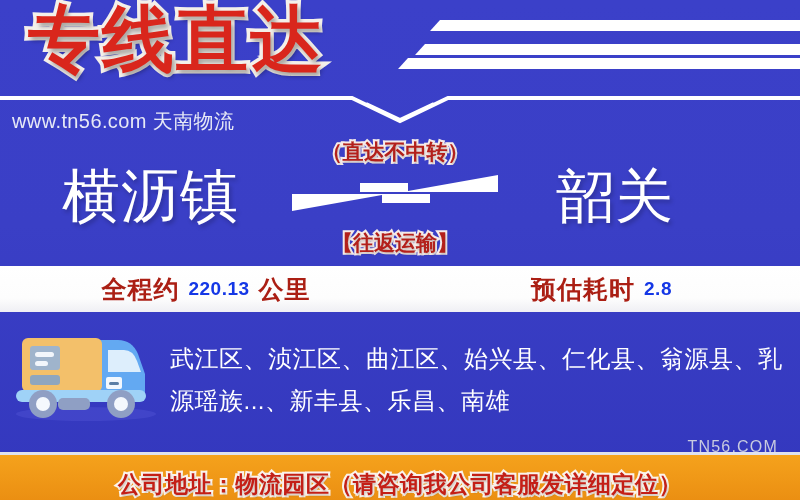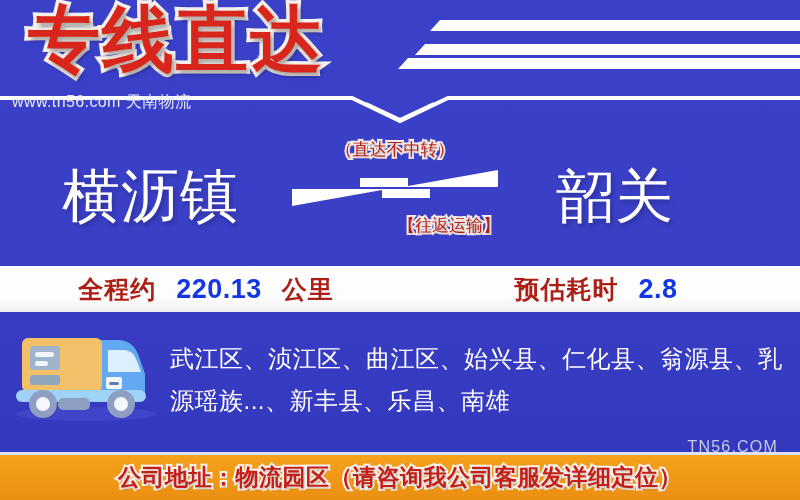--- a/index.html
+++ b/index.html
@@ -64,22 +64,22 @@
     position: absolute;
     left: 0;
     top: 88px;
     width: 800px;
     height: 40px;
   }
 
   .site-line {
     position: absolute;
     left: 12px;
-    top: 92px;
-    font-size: 16px;
+    top: 108px;
+    font-size: 20px;
     color: #e7e9f6;
     letter-spacing: 0.4px;
     white-space: nowrap;
   }
 
   
   .route {
     position: absolute;
     left: 0; top: 130px;
     width: 800px; height: 134px;
@@ -98,30 +98,30 @@
   .city.dest   { left: 556px; }
 
   .route-mid {
     position: absolute;
     left: 290px;
     top: 8px;
     width: 210px;
     text-align: center;
   }
   .tagline {
-    font-size: 17px;
-    font-weight: normal;
+    font-size: 21px;
+    font-weight: bold;
     color: #b3201b;
     letter-spacing: 0px;
     white-space: nowrap;
     -webkit-text-stroke: 4px #f6ece9;
     paint-order: stroke fill;
     text-shadow: 1px 2px 2px rgba(0,0,0,0.18);
   }
-  .tagline.bottom { margin-top: 2px; text-align: right; }
+  .tagline.bottom { margin-top: 12px; }
   .arrow-wrap {
     height: 48px;
     margin: 3px 0 1px 0;
   }
 
   
   .stats {
     position: absolute;
     left: 0; top: 266px;
     width: 800px; height: 46px;
@@ -136,24 +136,24 @@
     white-space: nowrap;
   }
   .stat .lbl {
     font-size: 25px;
     font-weight: bold;
     color: #ab1f14;
     letter-spacing: 1px;
     margin-left: 12px;
   }
   .stat .val {
-    font-size: 27px;
+    font-size: 19px;
     font-weight: bold;
     color: #1437e6;
-    margin: 0 20px;
+    margin: 0 9px;
     letter-spacing: 0.5px;
   }
   .stat .unit {
     font-size: 25px;
     font-weight: bold;
     color: #ab1f14;
     letter-spacing: 1px;
   }
 
   
@@ -189,21 +189,21 @@
     margin-top: 8px;
   }
 
   
   .footer {
     position: absolute;
     left: 0; bottom: 0;
     width: 800px; height: 45px;
     background: linear-gradient(180deg,#f5a21c 0%, #eb8f12 100%);
     display: flex;
-    align-items: center;
+    align-items: flex-end;
     justify-content: center;
   }
   .footer .addr {
     font-size: 23px;
     font-weight: bold;
     color: #c41f16;
     letter-spacing: 0.5px;
     white-space: nowrap;
     -webkit-text-stroke: 4px #fbf3ec;
     paint-order: stroke fill;

